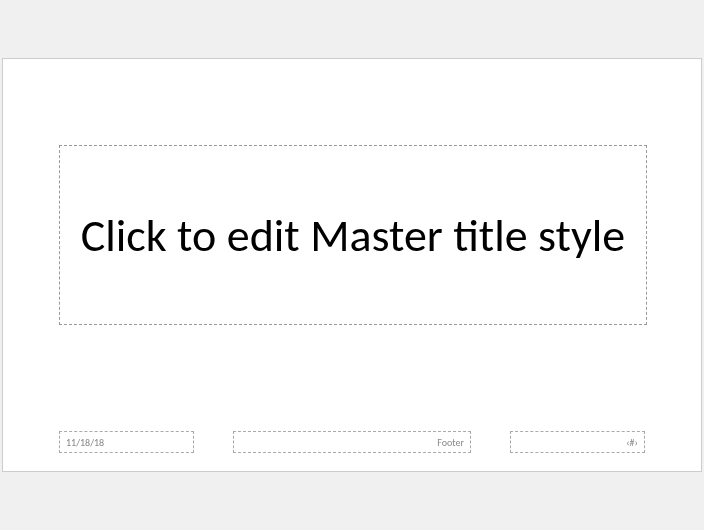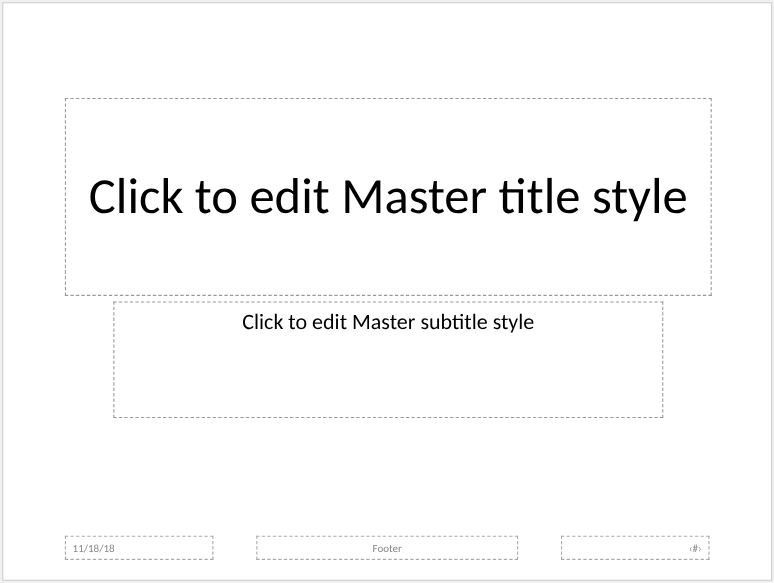--- a/index.html
+++ b/index.html
@@ -11,21 +11,21 @@
       width: 704px;
       height: 530px;
       background: #f0f0f0;
       font-family: Calibri, Arial, sans-serif;
       display: flex;
       align-items: center;
       justify-content: center;
     }
     .slide-container {
       width: 700px;
-      height: 526px;
+      height: 414px;
       background: #ffffff;
       border: 1px solid #cccccc;
       position: relative;
     }
     .title-placeholder {
       position: absolute;
       left: 56px;
       top: 86px;
       width: 588px;
       height: 180px;
@@ -75,39 +75,36 @@
       align-items: center;
       padding: 0 6px;
       margin-top: 32px;
     }
     .footer-date {
       width: 135px;
       justify-content: flex-start;
     }
     .footer-center {
       width: 238px;
-      justify-content: center;
+      justify-content: flex-end;
     }
     .footer-page {
       width: 135px;
       justify-content: flex-end;
     }
   </style>
 </head>
 <body>
 
 <div class="slide-container">
 
   <div class="title-placeholder">
     <div class="title-text">Click to edit Master title style</div>
   </div>
 
-  <div class="subtitle-placeholder">
-    <div class="subtitle-text">Click to edit Master subtitle style</div>
-  </div>
 
   <div class="footer-row">
     <div class="footer-box footer-date">
       <span>11/18/18</span>
     </div>
     <div class="footer-box footer-center">
       <span>Footer</span>
     </div>
     <div class="footer-box footer-page">
       <span>‹#›</span>

